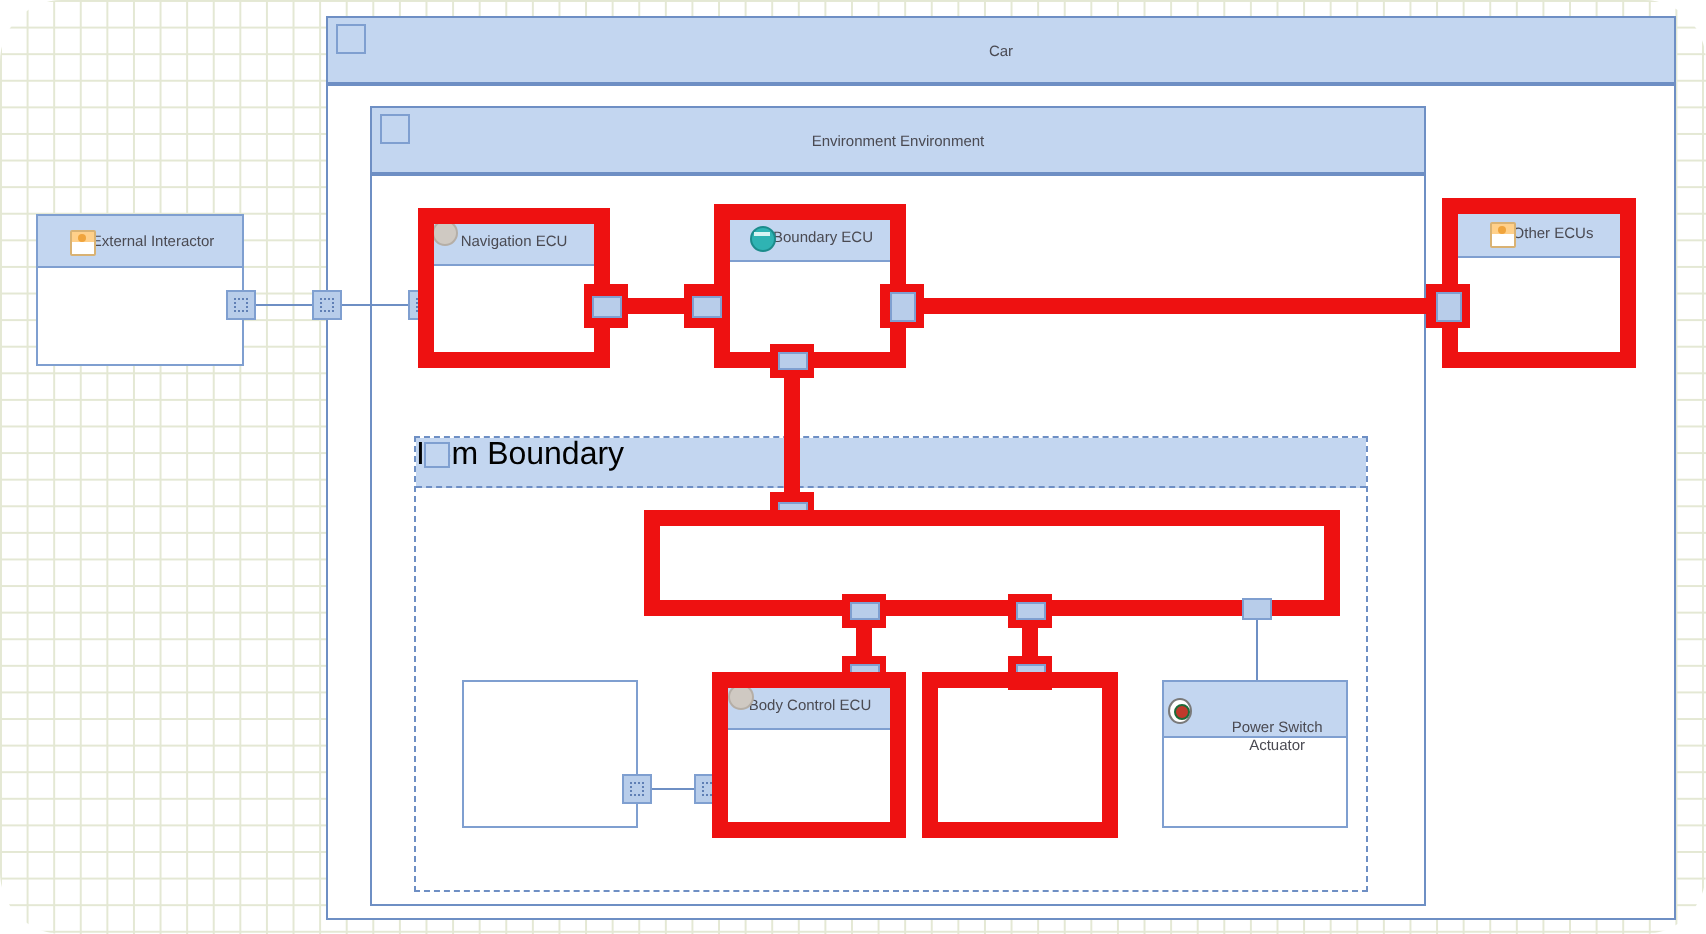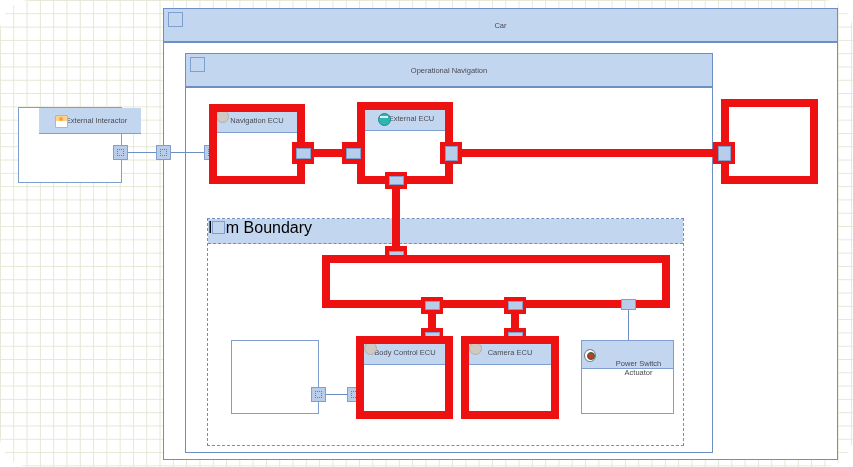--- a/index.html
+++ b/index.html
@@ -91,40 +91,40 @@
   <div class="frame" style="left:163px;top:8px;width:675px;height:452px;">
     <div class="fhdr">
       <span class="corner"></span>
       <span class="label">Car</span>
     </div>
   </div>
 
   <div class="frame" style="left:185px;top:53px;width:528px;height:400px;">
     <div class="fhdr">
       <span class="corner"></span>
-      <span class="label">Operational Navigation</span>
+      <span class="label">Environment Environment</span>
     </div>
   </div>
 
   <div class="dashed-frame" style="left:207px;top:218px;width:477px;height:228px;">
     <div class="fhdr" style="background:#c3d6f0;">
       <span class="corner" style="top:2px;width:11px;height:11px;"></span>
       <span class="label">Item Boundary</span>
     </div>
   </div>
 
   <div class="wire h" style="left:127px;top:152px;width:36px;"></div>
   <div class="wire h" style="left:171px;top:152px;width:38px;"></div>
 
   <div class="wire h" style="left:325px;top:394px;width:32px;"></div>
 
   <div class="wire v" style="left:628px;top:305px;height:58px;"></div>
 
   <div class="blk" style="left:18px;top:107px;width:104px;height:76px;">
-    <div class="hdr" style="height:26px;margin-left:20px;">
+    <div class="hdr" style="height:26px;">
       <span class="bicon ic-actor"></span>
       <span class="label">External Interactor</span>
     </div>
     <div class="body" style="height:48px;"></div>
   </div>
   <div class="port port-sq" style="left:113px;top:145px;"></div>
   <div class="port port-sq" style="left:156px;top:145px;"></div>
   <div class="port port-sq" style="left:204px;top:145px;"></div>
 
   <div class="blk" style="left:213px;top:108px;width:88px;height:72px;">
@@ -132,26 +132,33 @@
       <span class="bicon ic-gear"></span>
       <span class="label">Navigation ECU</span>
     </div>
     <div class="body" style="height:46px;"></div>
   </div>
   <div class="hl" style="left:209px;top:104px;width:96px;height:80px;"></div>
 
   <div class="blk" style="left:361px;top:106px;width:88px;height:74px;">
     <div class="hdr" style="height:24px;">
       <span class="bicon ic-globe"></span>
-      <span class="label">External ECU</span>
+      <span class="label">Boundary ECU</span>
     </div>
     <div class="body" style="height:48px;"></div>
   </div>
   <div class="hl" style="left:357px;top:102px;width:96px;height:82px;"></div>
 
+  <div class="blk" style="left:726px;top:104px;width:88px;height:75px;">
+    <div class="hdr" style="height:24px;">
+      <span class="bicon ic-actor"></span>
+      <span class="label">Other ECUs</span>
+    </div>
+    <div class="body" style="height:49px;"></div>
+  </div>
   <div class="hl" style="left:721px;top:99px;width:97px;height:85px;"></div>
 
   <div class="hl-line" style="left:296px;top:149px;width:64px;height:8px;"></div>
   <div class="hl-port" style="left:292px;top:142px;width:22px;height:22px;">
     <i style="width:13px;height:9px;"></i>
   </div>
   <div class="hl-port" style="left:342px;top:142px;width:22px;height:22px;">
     <i style="width:13px;height:9px;"></i>
   </div>
 
@@ -203,27 +210,20 @@
 
   <div class="blk" style="left:361px;top:340px;width:88px;height:74px;">
     <div class="hdr" style="height:24px;">
       <span class="bicon ic-gear"></span>
       <span class="label">Body Control ECU</span>
     </div>
     <div class="body" style="height:48px;"></div>
   </div>
   <div class="hl" style="left:356px;top:336px;width:97px;height:83px;"></div>
 
-  <div class="blk" style="left:466px;top:340px;width:88px;height:74px;">
-    <div class="hdr" style="height:24px;">
-      <span class="bicon ic-gear"></span>
-      <span class="label">Camera ECU</span>
-    </div>
-    <div class="body" style="height:48px;"></div>
-  </div>
   <div class="hl" style="left:461px;top:336px;width:98px;height:83px;"></div>
 
   <div class="blk" style="left:581px;top:340px;width:93px;height:74px;">
     <div class="hdr" style="height:28px;">
       <span class="bicon ic-power"></span>
       <span class="label" style="padding-left:10px;margin-top:27px;">Power Switch Actuator</span>
     </div>
     <div class="body" style="height:44px;"></div>
   </div>
 

